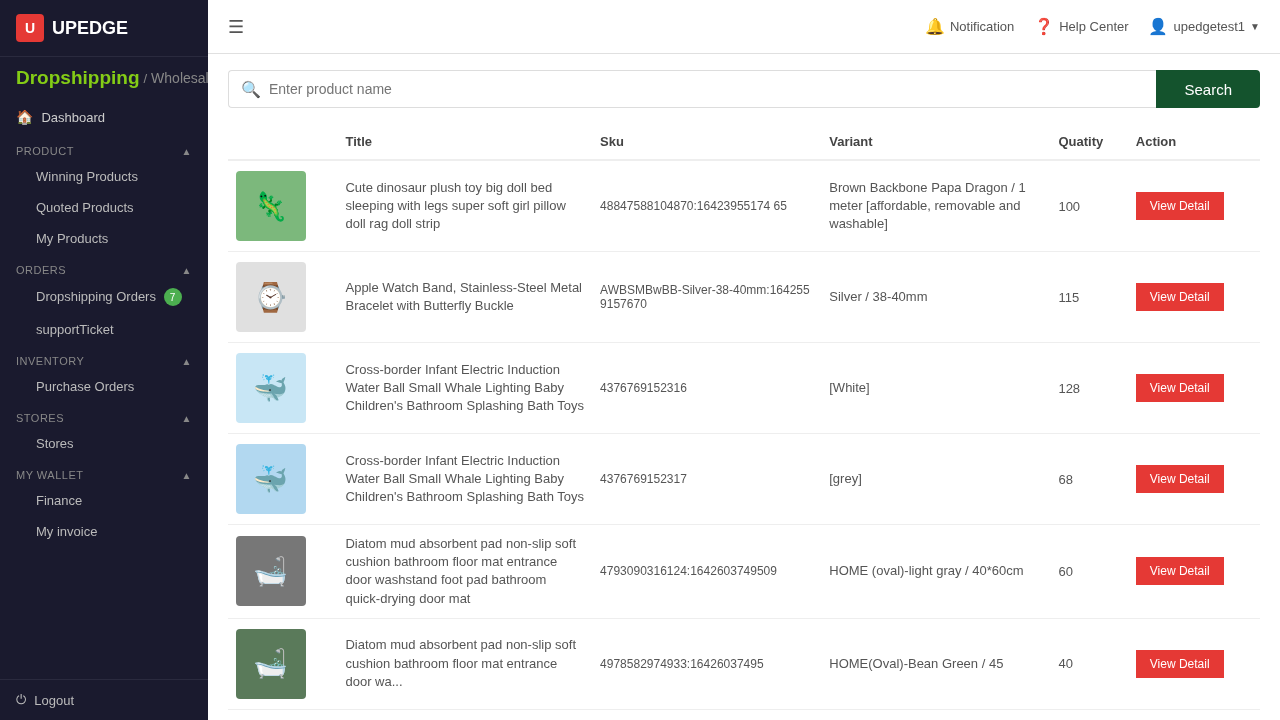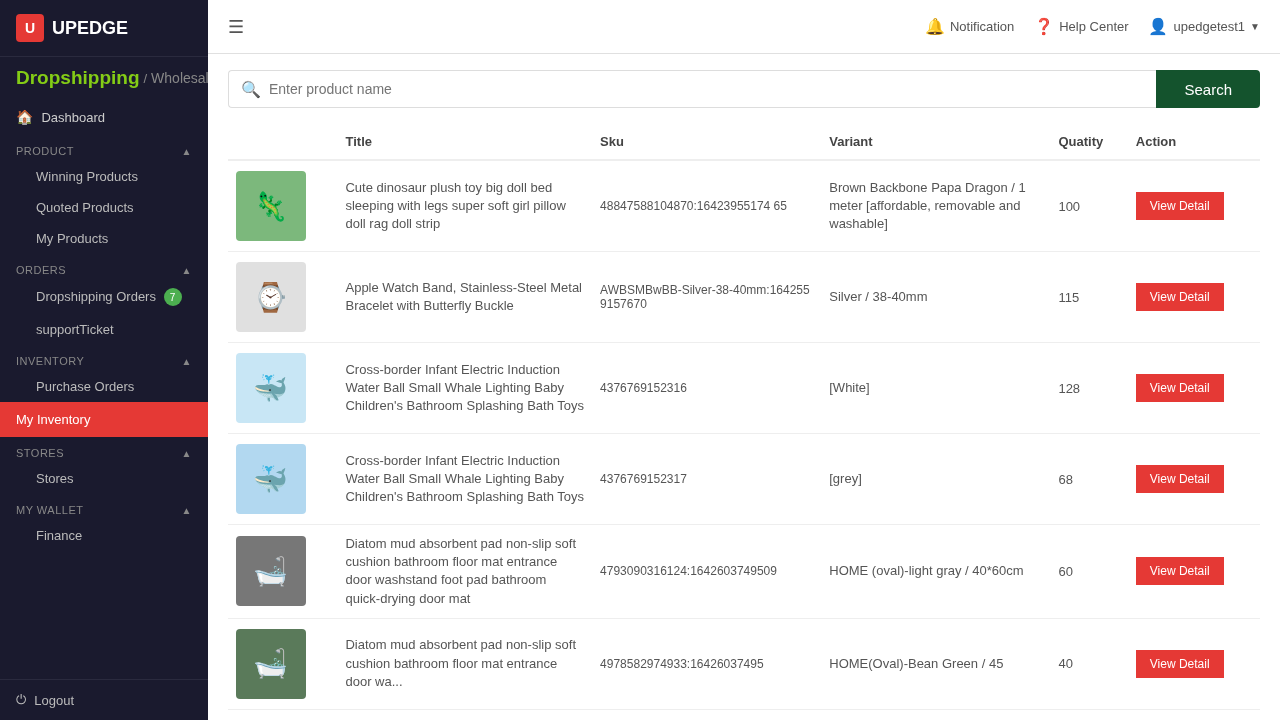--- a/index.html
+++ b/index.html
@@ -249,35 +249,33 @@
     <span>Dropshipping Orders</span>
     <span class="badge">7</span>
   </div>
   <div class="sidebar-sub">supportTicket</div>
 
   <div class="sidebar-section">
     <span>INVENTORY</span>
     <span class="chevron">▲</span>
   </div>
   <div class="sidebar-sub">Purchase Orders</div>
-  <div class="sidebar-item active">
-    <span>My Inventory</span>
-  </div>
 
   <div class="sidebar-section">
     <span>STORES</span>
     <span class="chevron">▲</span>
   </div>
   <div class="sidebar-sub">Stores</div>
 
   <div class="sidebar-section">
     <span>MY WALLET</span>
     <span class="chevron">▲</span>
   </div>
   <div class="sidebar-sub">Finance</div>
+  <div class="sidebar-sub">My invoice</div>
 
   <div class="logout-item">
     <span>⏻</span>
     <span>Logout</span>
   </div>
 </div>
 
 <div class="main">
 
   <div class="topbar">

